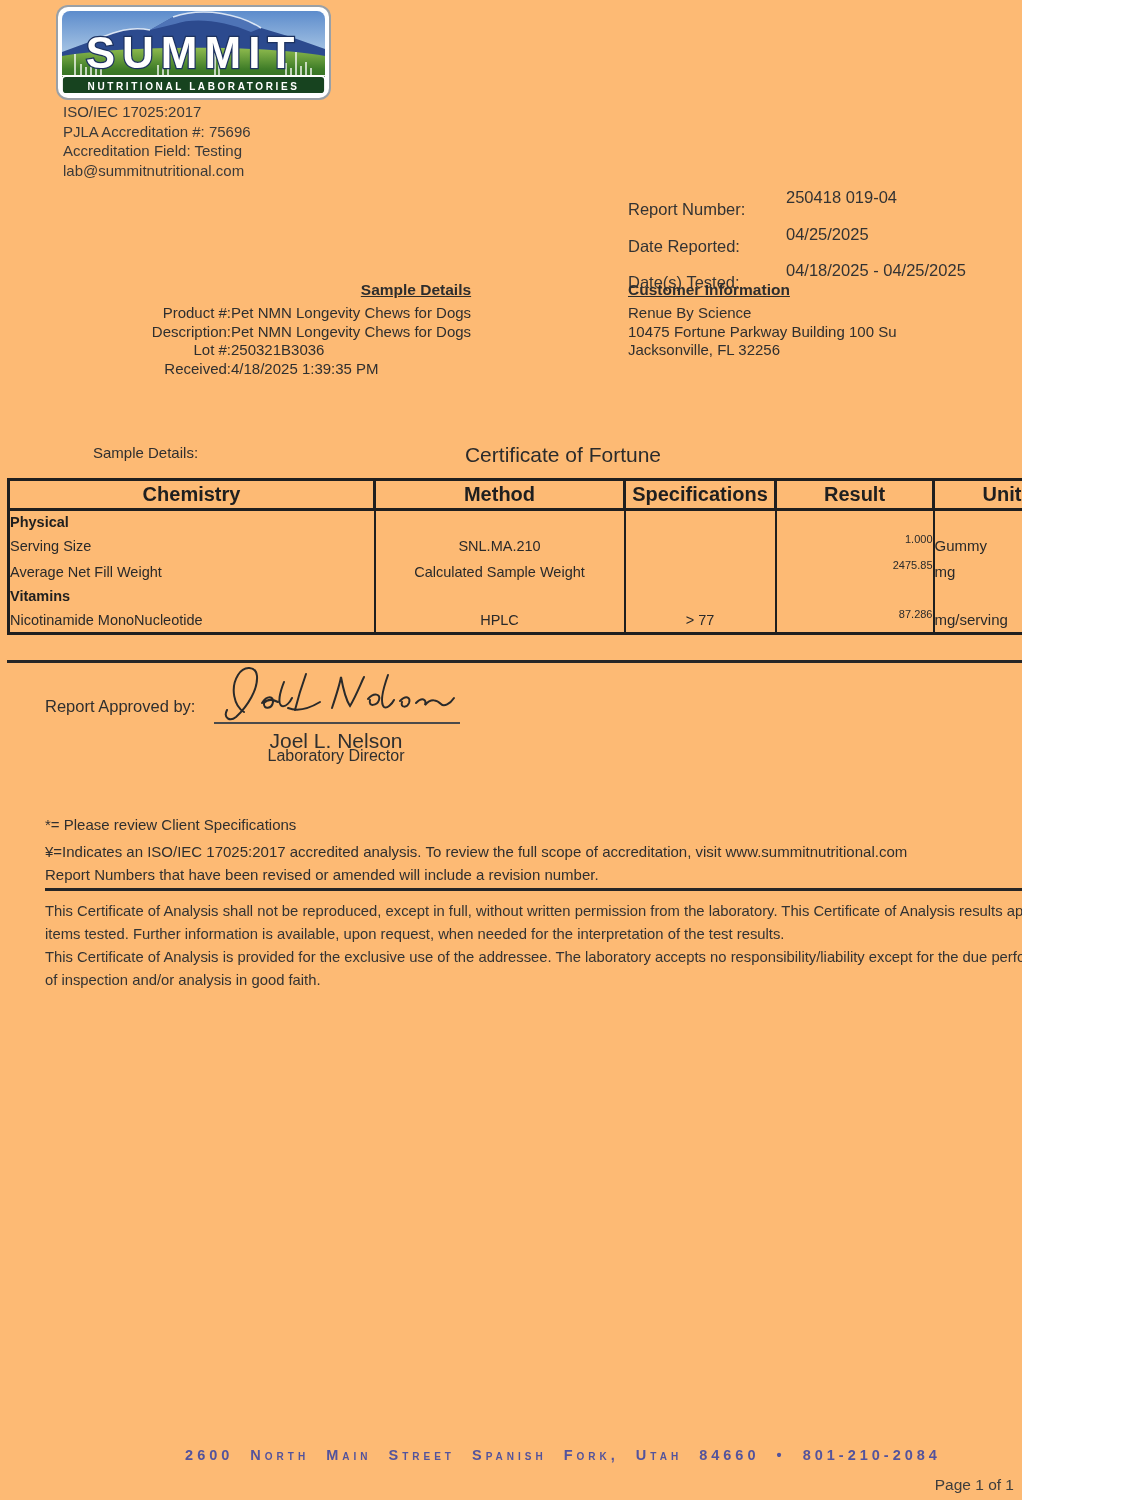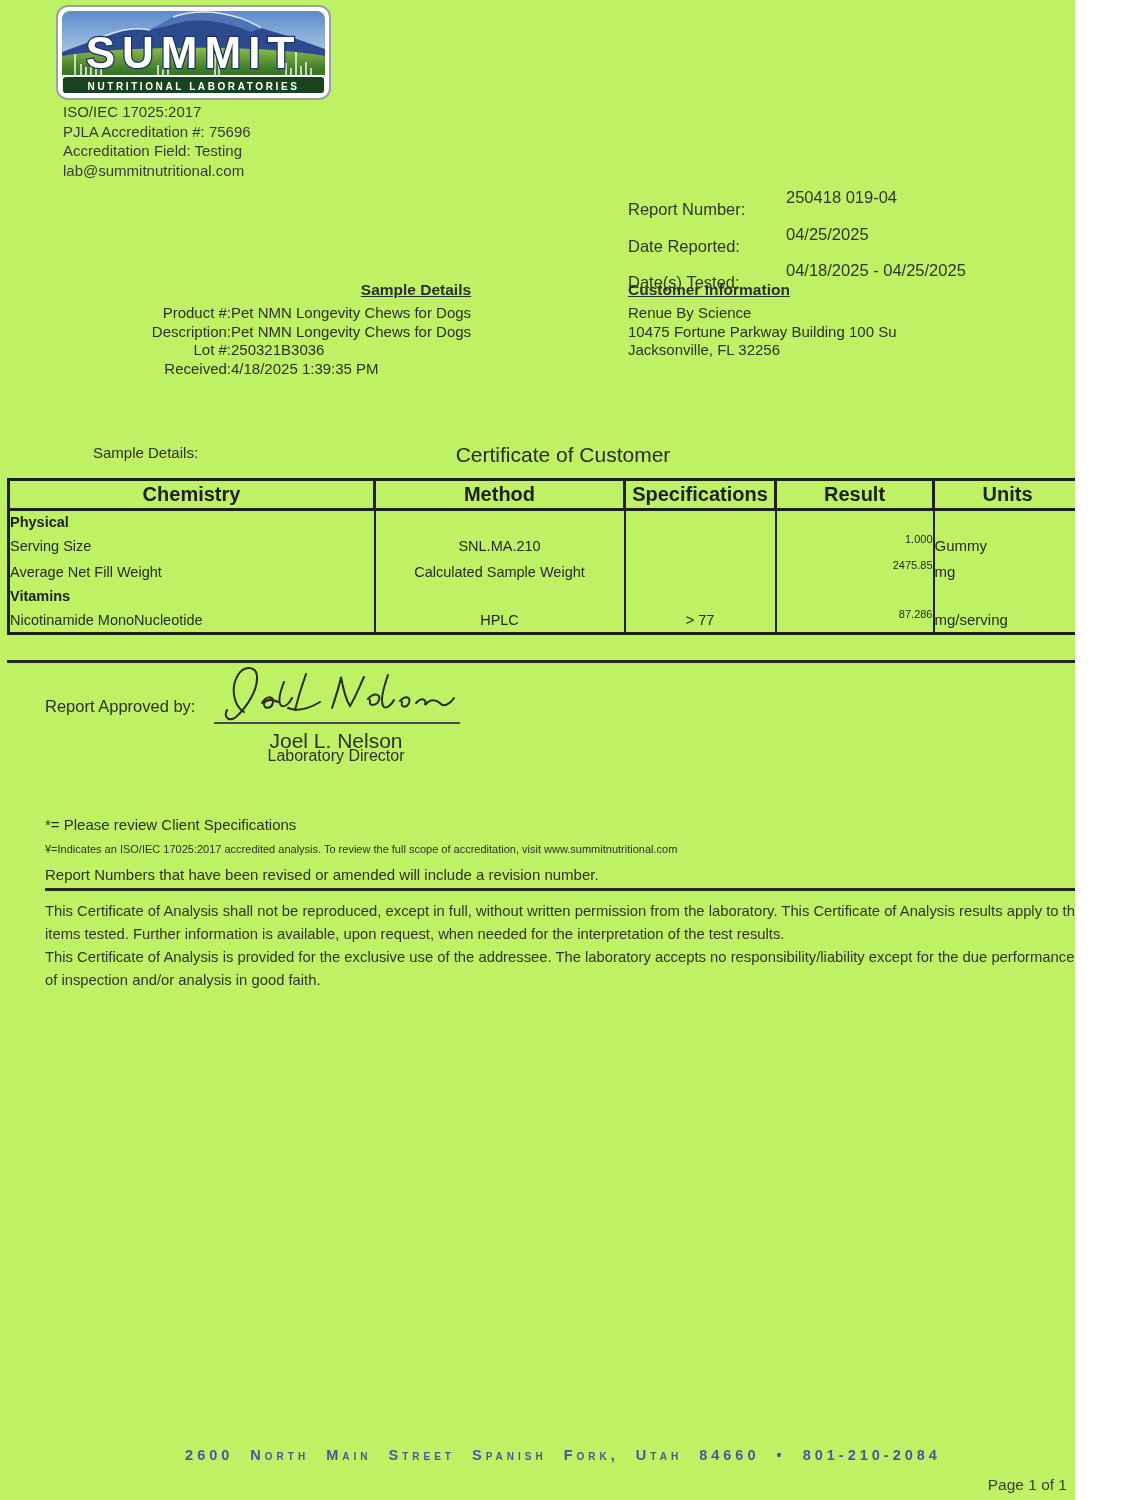--- a/index.html
+++ b/index.html
@@ -1,18 +1,18 @@
 <!DOCTYPE html>
 <html><head>
 <meta charset="utf-8">
 <style>
   html,body { margin:0; padding:0; background:#ffffff; }
   .page {
-    position:relative; width:1075px; height:1500px; background:#bef264;
-    font-family:"Liberation Sans", sans-serif; color:#2f2f2f; overflow:hidden;
+    position:relative; width:974px; height:1500px; background:#fdba74;
+    font-family:"Liberation Sans", sans-serif; color:#2f2f2f; overflow:hidden;padding-left:48px;
   }
 
   
   .logo { position:absolute; left:55px; top:4px; width:277px; height:97px; }
 
   
   .lab-info { position:absolute; left:63px; top:102px; font-size:15px; line-height:19.5px; color:#3a3a3a; }
 
   
   .report-info { position:absolute; left:628px; top:185px; font-size:16.5px; color:#333; }
@@ -59,21 +59,21 @@
 
   
   .approval-label { position:absolute; left:45px; top:697px; font-size:16.5px; }
   .signature { position:absolute; left:210px; top:662px; }
   .sig-line { position:absolute; left:214px; top:722px; width:246px; height:2px; background:#4a4a4a; }
   .approver-name { position:absolute; left:213px; top:729px; width:246px; text-align:center; font-size:21px; }
   .approver-title { position:absolute; left:213px; top:747px; width:246px; text-align:center; font-size:16px; }
 
   
   .note-0 { position:absolute; left:45px; top:816px; font-size:15px; }
-  .note-1 { position:absolute; left:45px; top:843px; font-size:11px; }
+  .note-1 { position:absolute; left:45px; top:843px; font-size:15px; }
   .note-2 { position:absolute; left:45px; top:866px; font-size:15px; }
 
   
   .disclaimer { position:absolute; left:45px; top:900px; width:1040px; font-size:14.8px; line-height:23px; color:#333; }
   .disclaimer p { margin:0; }
 
   
   .footer-address {
     position:absolute; left:0; top:1447px; width:1126px; text-align:center;
     font-variant:small-caps; letter-spacing:4px; word-spacing:9px;
@@ -186,21 +186,21 @@
     <div class="sec-heading">Customer Information</div>
     <div class="lines">
       <div class="line">Renue By Science</div>
       <div class="line">10475 Fortune Parkway Building 100 Su</div>
       <div class="line">Jacksonville, FL 32256</div>
     </div>
   </div>
 
   <div class="sample2">Sample Details:</div>
 
-  <div class="coa-title">Certificate of Customer</div>
+  <div class="coa-title">Certificate of Fortune</div>
 
   <table class="coa-table">
     <colgroup>
       <col style="width:366px">
         <col style="width:250px">
         <col style="width:151px">
         <col style="width:158px">
         <col style="width:148px">
     </colgroup>
     <thead>

